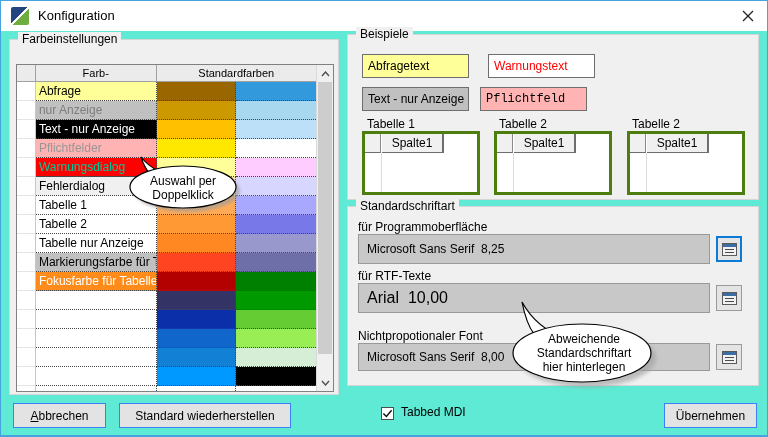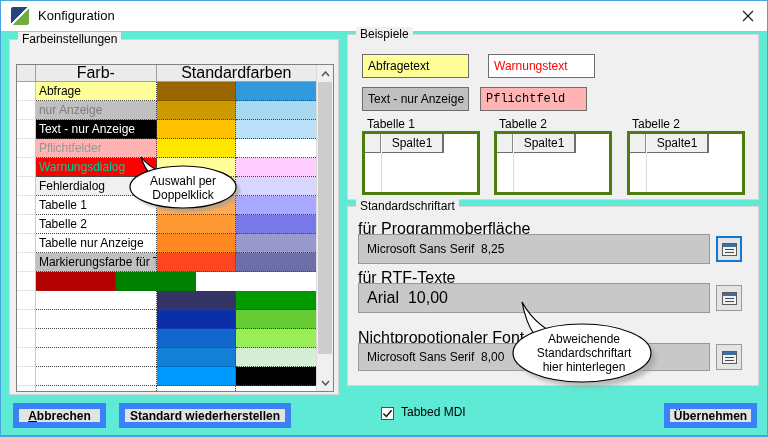--- a/index.html
+++ b/index.html
@@ -24,21 +24,21 @@
   #gb-colors { left:8px;  top:38px;  width:330px; height:356px; }
   #gb-examples { left:346px; top:33px; width:412px; height:166px; }
   #gb-fonts { left:346px; top:205px; width:412px; height:180px; }
 
   
   .ctable { position:absolute; left:6px; top:24px; width:318px; height:328px;
             border:1px solid #808080; background:#FFFFFF; overflow:hidden; display:flex; }
   .ctable-main { width:300px; overflow:hidden; }
   .chead { display:flex; height:17px; }
   .chead .hcell { background:#EBEBEB; border-right:1px solid #A0A0A0; border-bottom:1px solid #A0A0A0;
-                  text-align:center; font-size:16px; line-height:16px; overflow:hidden; }
+                  text-align:center; font-size:11px; line-height:16px; overflow:hidden; }
   .h-rowhdr { width:19px; }
   .h-name { width:121px; }
   .h-std { width:160px; border-right:none !important; }
   .crow { display:flex; height:19px; }
   .cell { overflow:hidden; white-space:nowrap; }
   .rowhdr { width:19px; background:#FFFFFF; border-right:1px solid #C8C8C8; border-bottom:1px solid #E4E4E4; }
   .cname { width:121px; font-size:12px; line-height:18px; padding-left:3px;
            border-right:1px dotted #444; border-bottom:1px dotted #444; }
   .swatch { width:80px; border-right:1px dotted #444; border-bottom:1px dotted #444; }
   .swatch:last-child { border-right:none; }
@@ -59,36 +59,36 @@
   .tbl-label { position:absolute; font-size:12px; }
   .mini-table { position:absolute; width:118px; height:64px; border:3px solid #4d7c0f; background:#FFFFFF; }
   .mt-corner { position:absolute; left:0; top:0; width:16px; height:19px; background:#F0F0F0;
                border-right:1px solid #8A8A8A; border-bottom:1px solid #6E6E6E; }
   .mt-colhdr { position:absolute; left:17px; top:0; width:62px; height:19px; background:#F0F0F0;
                border-right:2px solid #6E6E6E; border-bottom:1px solid #6E6E6E;
                text-align:center; font-size:12px; line-height:18px; }
   .mt-vline { position:absolute; left:16px; top:19px; bottom:0; width:1px; background:#DCDCDC; }
 
   
-  .font-label { position:absolute; font-size:16px; }
+  .font-label { position:absolute; font-size:12px; }
   .font-field { position:absolute; left:10px; width:352px; height:30px; background:#C8C8C8;
                 border:1px solid #999; font-size:12px; line-height:28px; padding-left:8px;
                 white-space:pre; overflow:hidden; }
   .font-field.big { font-size:16px; }
   .fd-btn { position:absolute; left:368px; width:26px; height:26px; background:#E4E4E4;
             border:1px solid #9A9A9A; display:flex; align-items:center; justify-content:center; }
   .fd-btn.focused { border:2px solid #0B7BD7; }
   .fd-icon { width:15px; height:13px; border:1px solid #5A5A5A;
              background:linear-gradient(#3A6EA5 0 3px, #F2F2F2 3px); position:relative; }
   .fd-icon::after { content:""; position:absolute; left:2px; right:2px; top:5px; height:6px;
              background:repeating-linear-gradient(#4A4A4A 0 1px, transparent 1px 3px); }
 
   
-  .btn { position:absolute; height:25px; background:#E3E3E3; border:6px solid #3b82f6;
-         font-size:12px; display:flex; align-items:center; justify-content:center;font-weight:bold; }
+  .btn { position:absolute; height:25px; background:#E3E3E3; border:1px solid #3b82f6;
+         font-size:12px; display:flex; align-items:center; justify-content:center; }
   .btn .lbl { display:block; }
   #btn-cancel { left:12px; top:402px; width:93px; }
   #btn-cancel .lbl::first-letter { text-decoration:underline; }
   #btn-restore { left:118px; top:402px; width:172px; }
   #btn-apply { left:663px; top:402px; width:93px; }
   .checkbox { position:absolute; left:380px; top:406px; width:13px; height:13px; background:#fff;
               border:1px solid #4D4D4D; display:flex; align-items:center; justify-content:center; }
   .cb-label { position:absolute; left:400px; top:404px; font-size:12px; }
 </style>
 </head>
@@ -173,20 +173,21 @@
               <div class="cell swatch" style="background: rgb(152, 152, 204);"></div>
             </div>
             <div class="crow">
               <div class="cell rowhdr"></div>
               <div class="cell cname" style="background: rgb(192, 192, 192); color: rgb(0, 0, 0);">Markierungsfarbe für Tabelle</div>
               <div class="cell swatch" style="background: rgb(255, 68, 34);"></div>
               <div class="cell swatch" style="background: rgb(110, 110, 168);"></div>
             </div>
             <div class="crow">
               <div class="cell rowhdr"></div>
+              <div class="cell cname" style="background: rgb(255, 140, 26); color: rgb(255, 255, 255);">Fokusfarbe für Tabelle</div>
               <div class="cell swatch" style="background: rgb(179, 0, 0);"></div>
               <div class="cell swatch" style="background: rgb(0, 128, 0);"></div>
             </div>
             <div class="crow">
               <div class="cell rowhdr"></div>
               <div class="cell cname" style="background: rgb(255, 255, 255); color: rgb(0, 0, 0);"></div>
               <div class="cell swatch" style="background: rgb(51, 51, 102);"></div>
               <div class="cell swatch" style="background: rgb(0, 153, 0);"></div>
             </div>
             <div class="crow">

